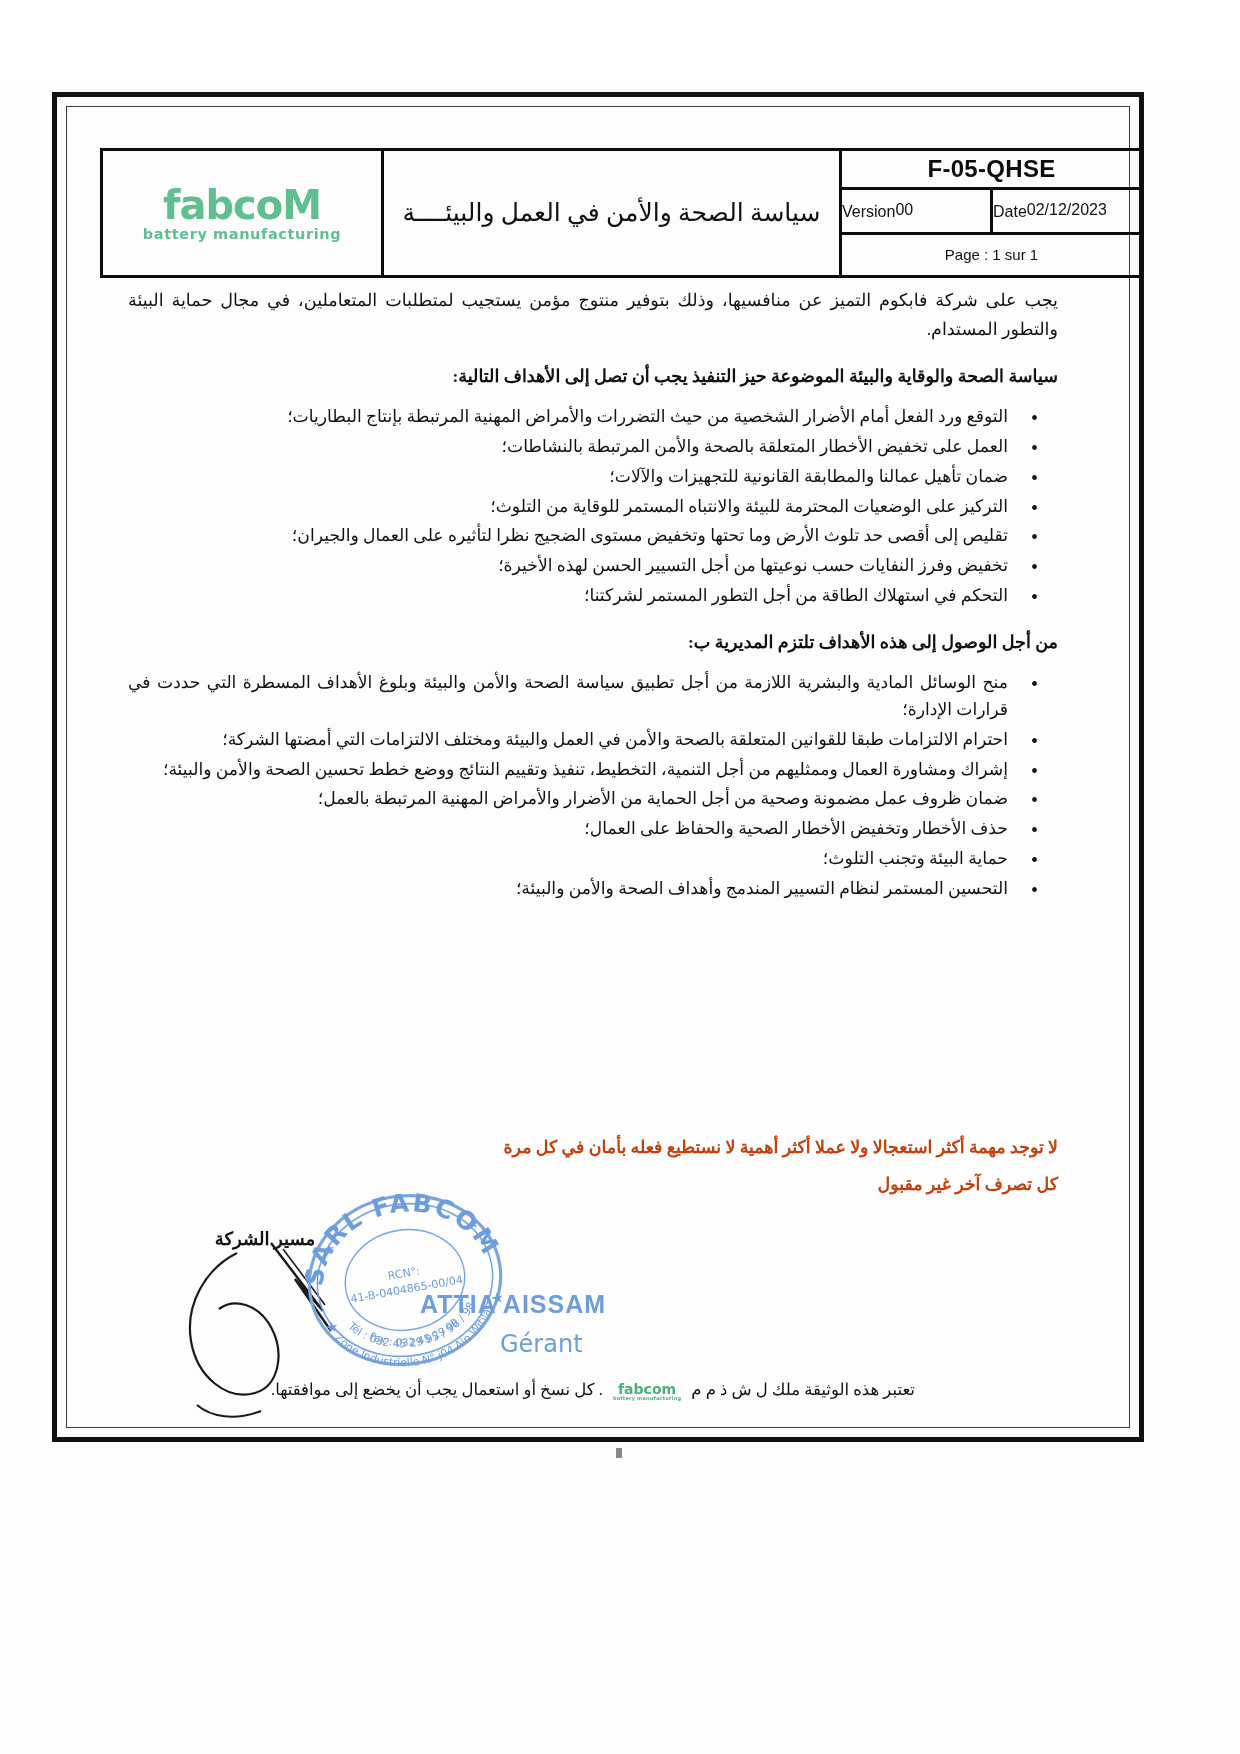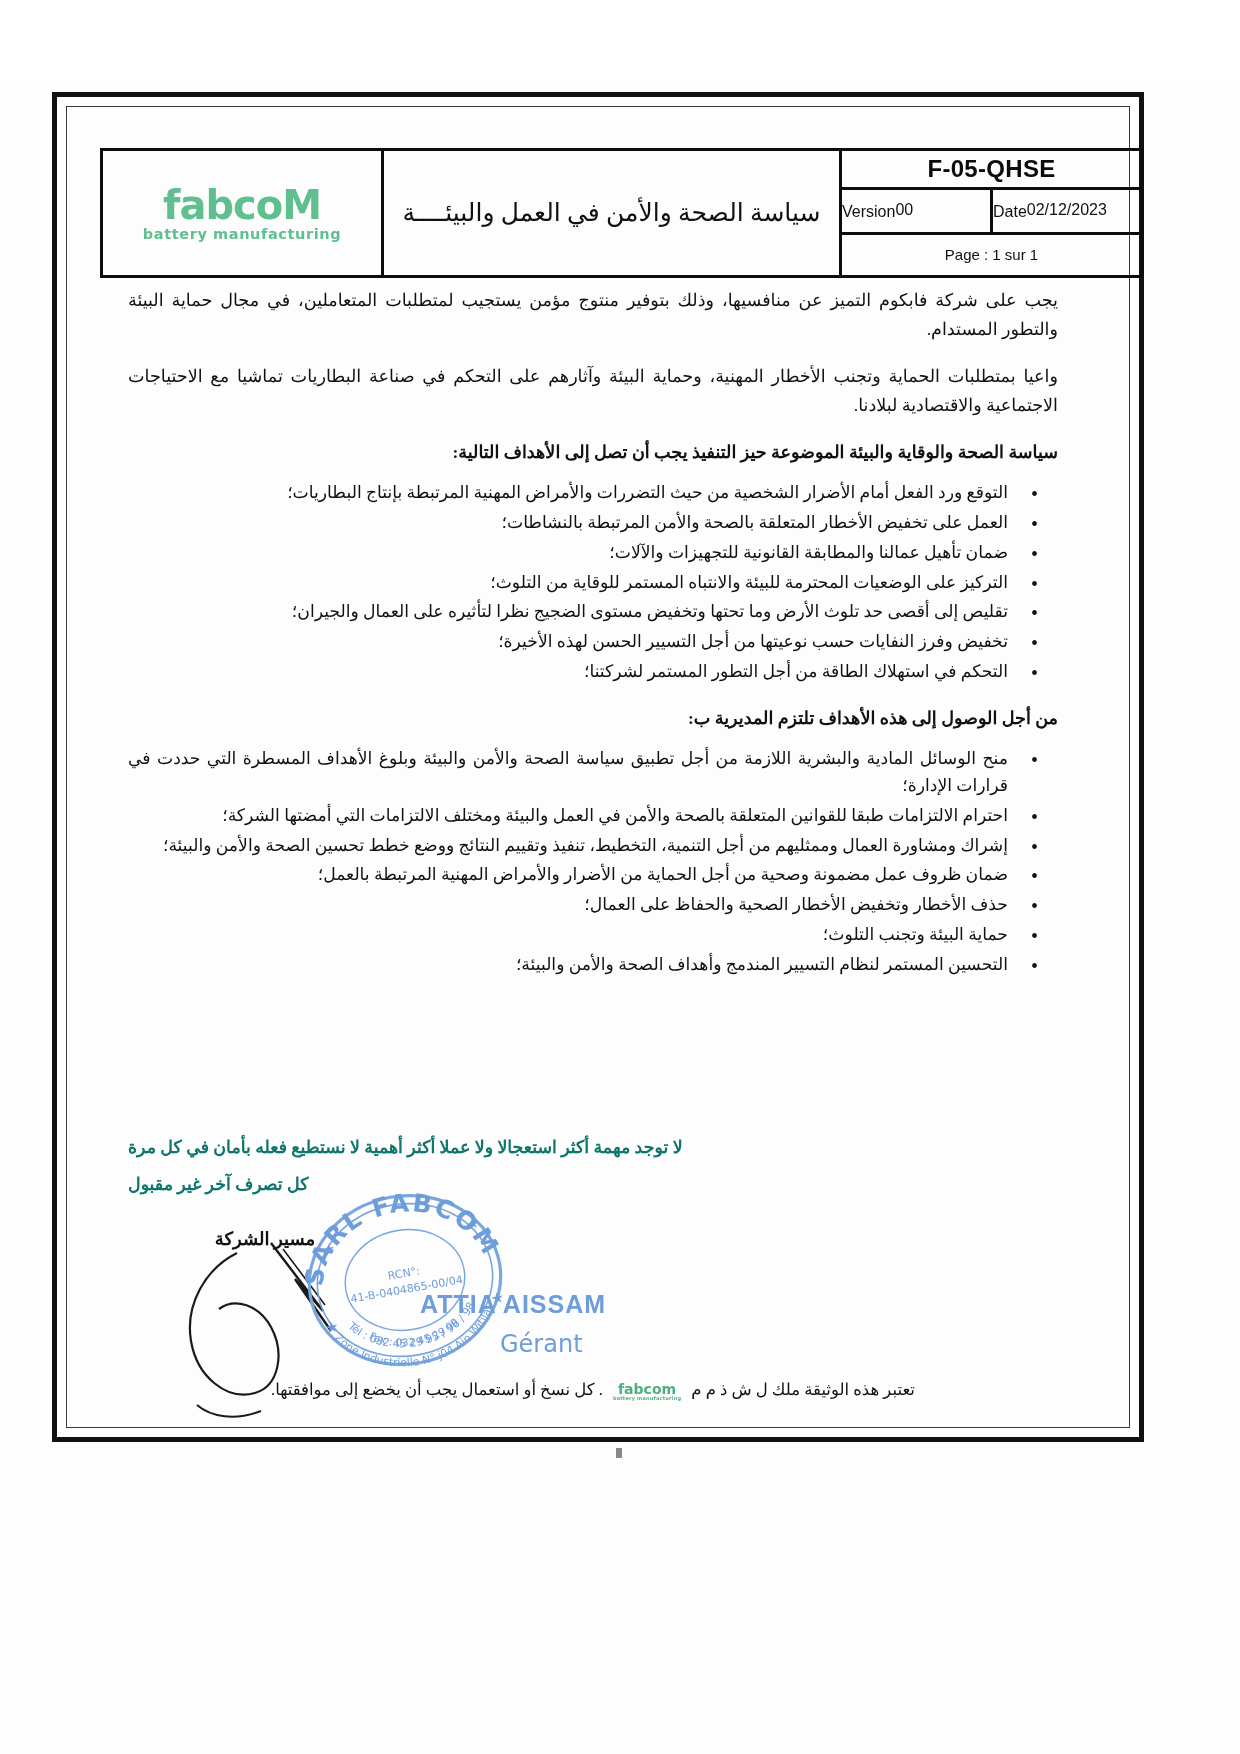--- a/index.html
+++ b/index.html
@@ -181,22 +181,22 @@
     margin: 14px 0 0 0;
     text-align: justify;
   }
 
   
   .slogan {
     position: absolute;
     left: 128px;
     width: 930px;
     direction: rtl;
-    text-align: left;
-    color: #0f766e;
+    text-align: right;
+    color: #c2410c;
     font-weight: bold;
     font-size: 17.4px;
   }
   .slogan-1 { top: 1137px; }
   .slogan-2 { top: 1174px; }
 
   
   .sig-label {
     position: absolute;
     left: 160px; top: 1228px;
@@ -322,21 +322,20 @@
       </td>
     </tr>
   </tbody>
     </table>
 
   <div class="body-area">
 
 
     <p class="para">يجب على شركة فابكوم التميز عن منافسيها، وذلك بتوفير منتوج مؤمن يستجيب لمتطلبات المتعاملين، في مجال حماية البيئة والتطور المستدام.</p>
 
-    <p class="para">واعيا بمتطلبات الحماية وتجنب الأخطار المهنية، وحماية البيئة وآثارهم على التحكم في صناعة البطاريات تماشيا مع الاحتياجات الاجتماعية والاقتصادية لبلادنا.</p>
 
 
     <div class="section-head rightish">سياسة الصحة والوقاية والبيئة الموضوعة حيز التنفيذ يجب أن تصل إلى الأهداف التالية:</div>
 
     <ul class="bullets">
       <li>التوقع ورد الفعل أمام الأضرار الشخصية من حيث التضررات والأمراض المهنية المرتبطة بإنتاج البطاريات؛</li>
       <li>العمل على تخفيض الأخطار المتعلقة بالصحة والأمن المرتبطة بالنشاطات؛</li>
       <li>ضمان تأهيل عمالنا والمطابقة القانونية للتجهيزات والآلات؛</li>
       <li>التركيز على الوضعيات المحترمة للبيئة والانتباه المستمر للوقاية من التلوث؛</li>
       <li>تقليص إلى أقصى حد تلوث الأرض وما تحتها وتخفيض مستوى الضجيج نظرا لتأثيره على العمال والجيران؛</li>

